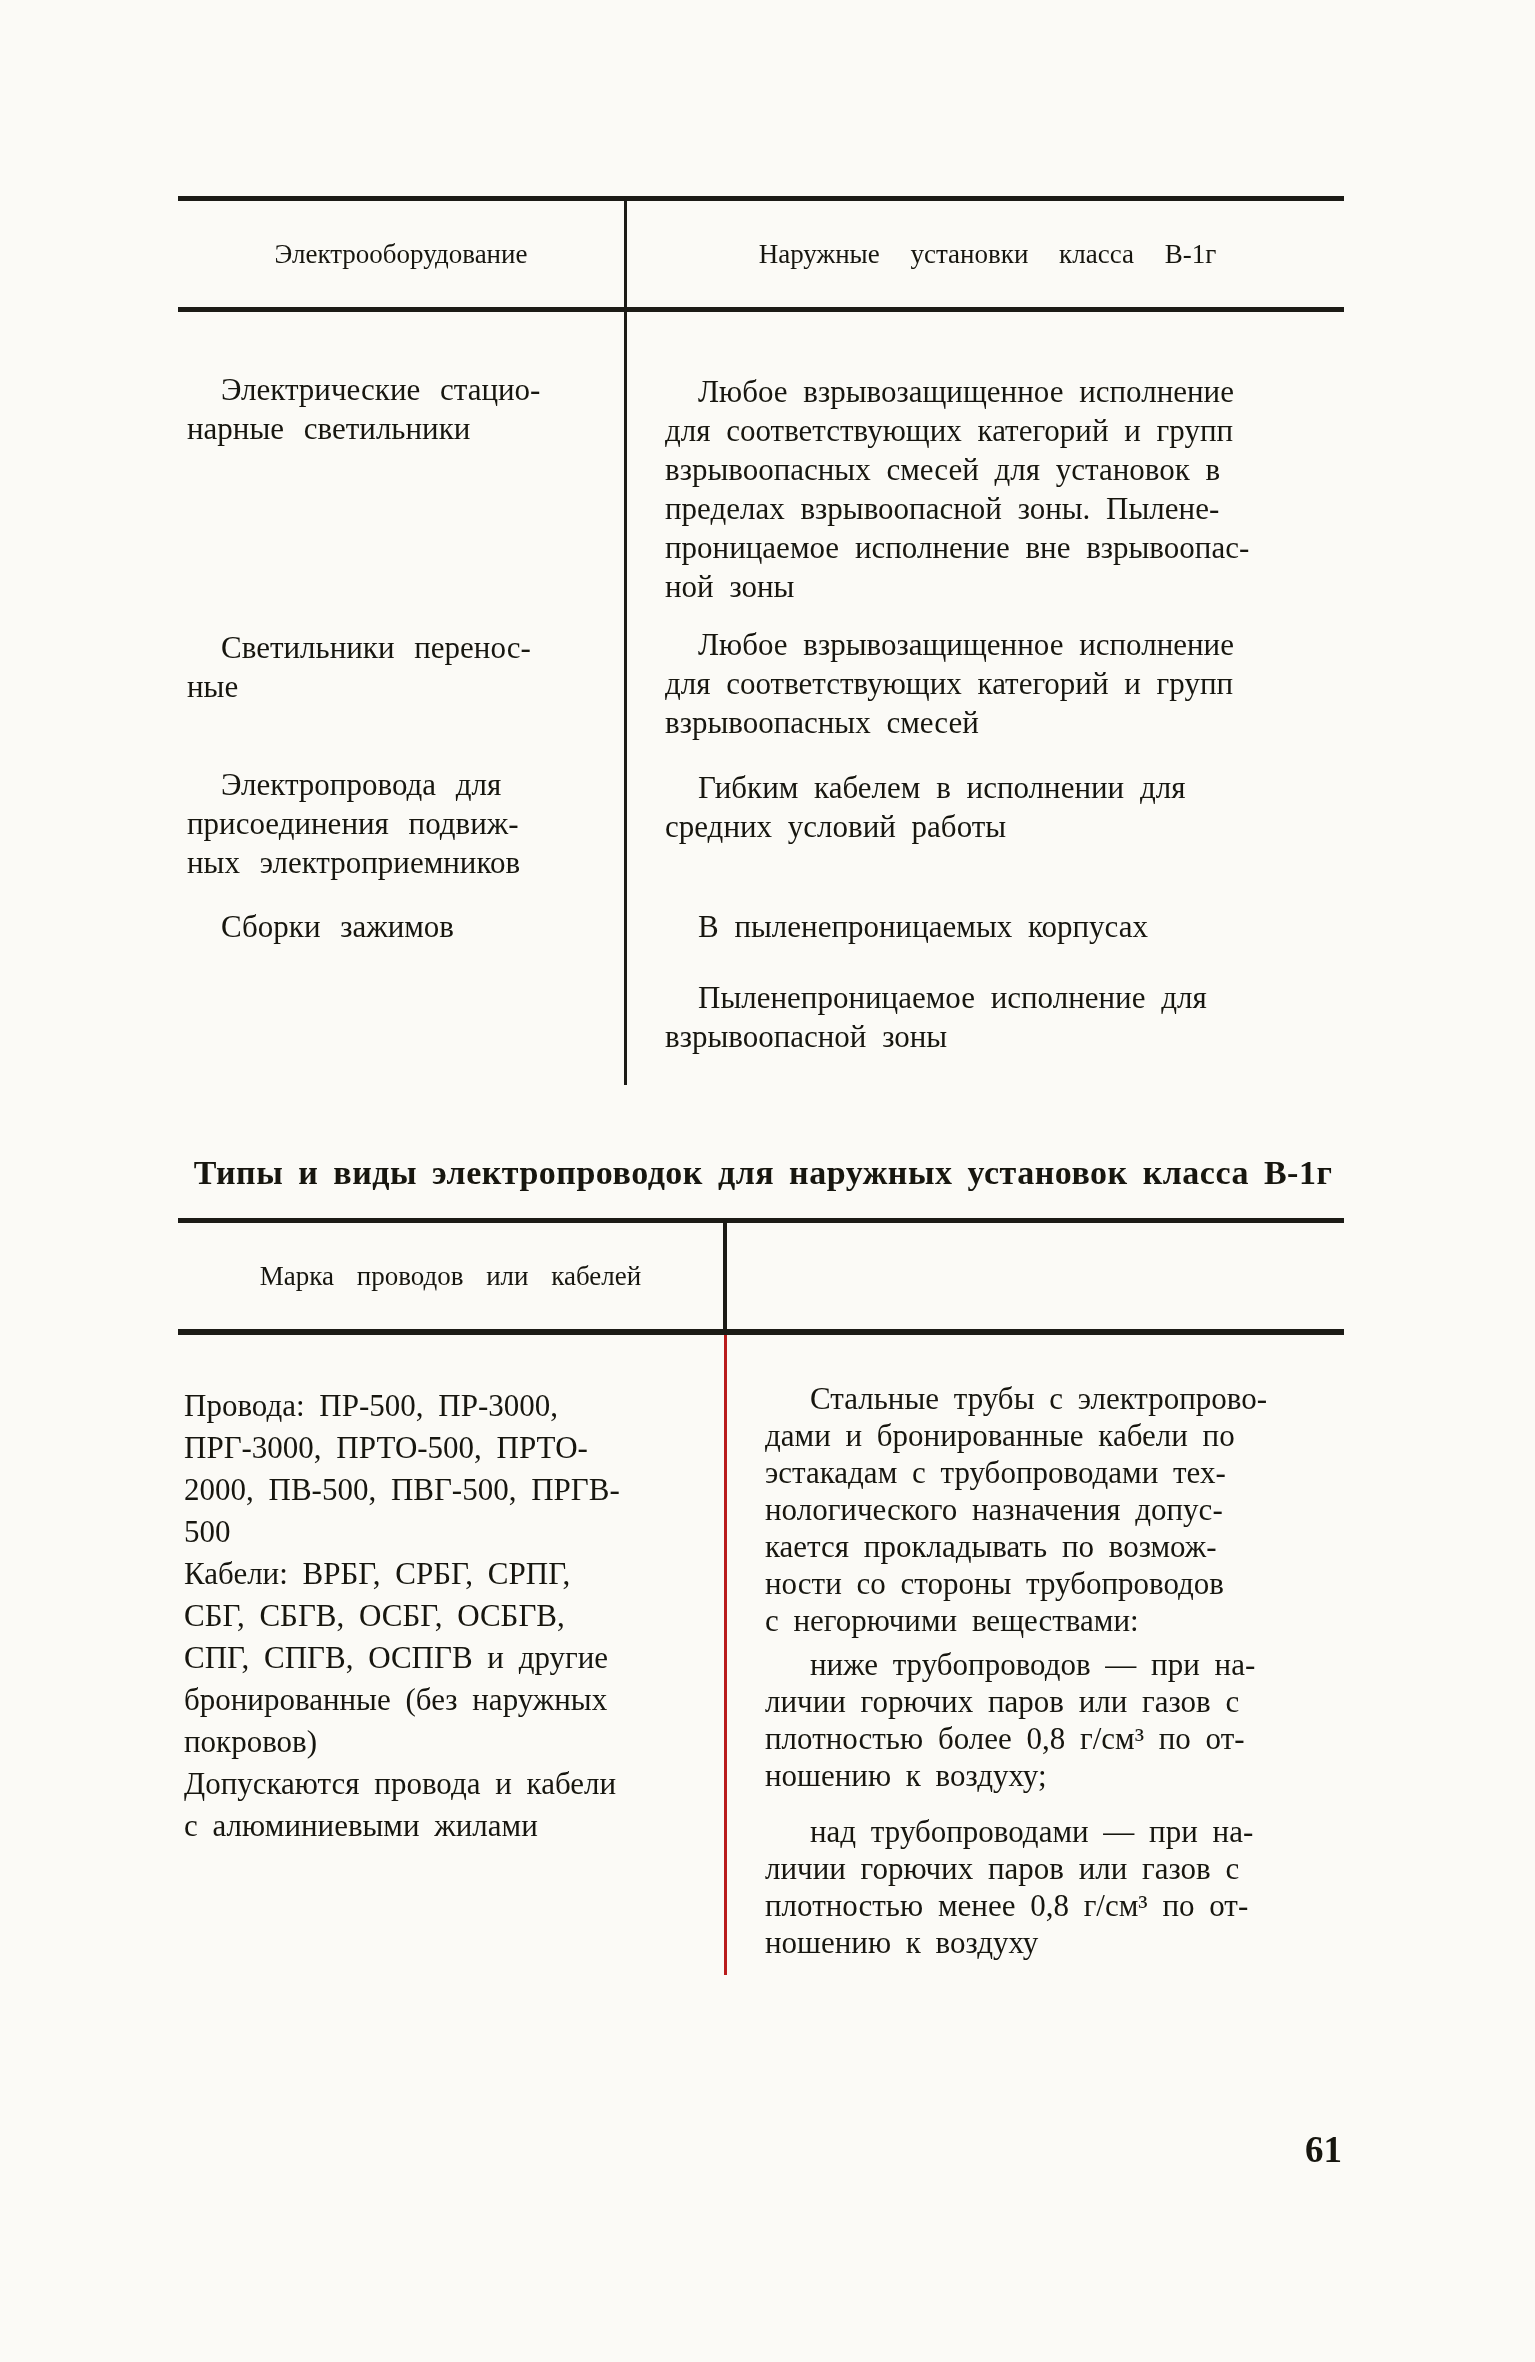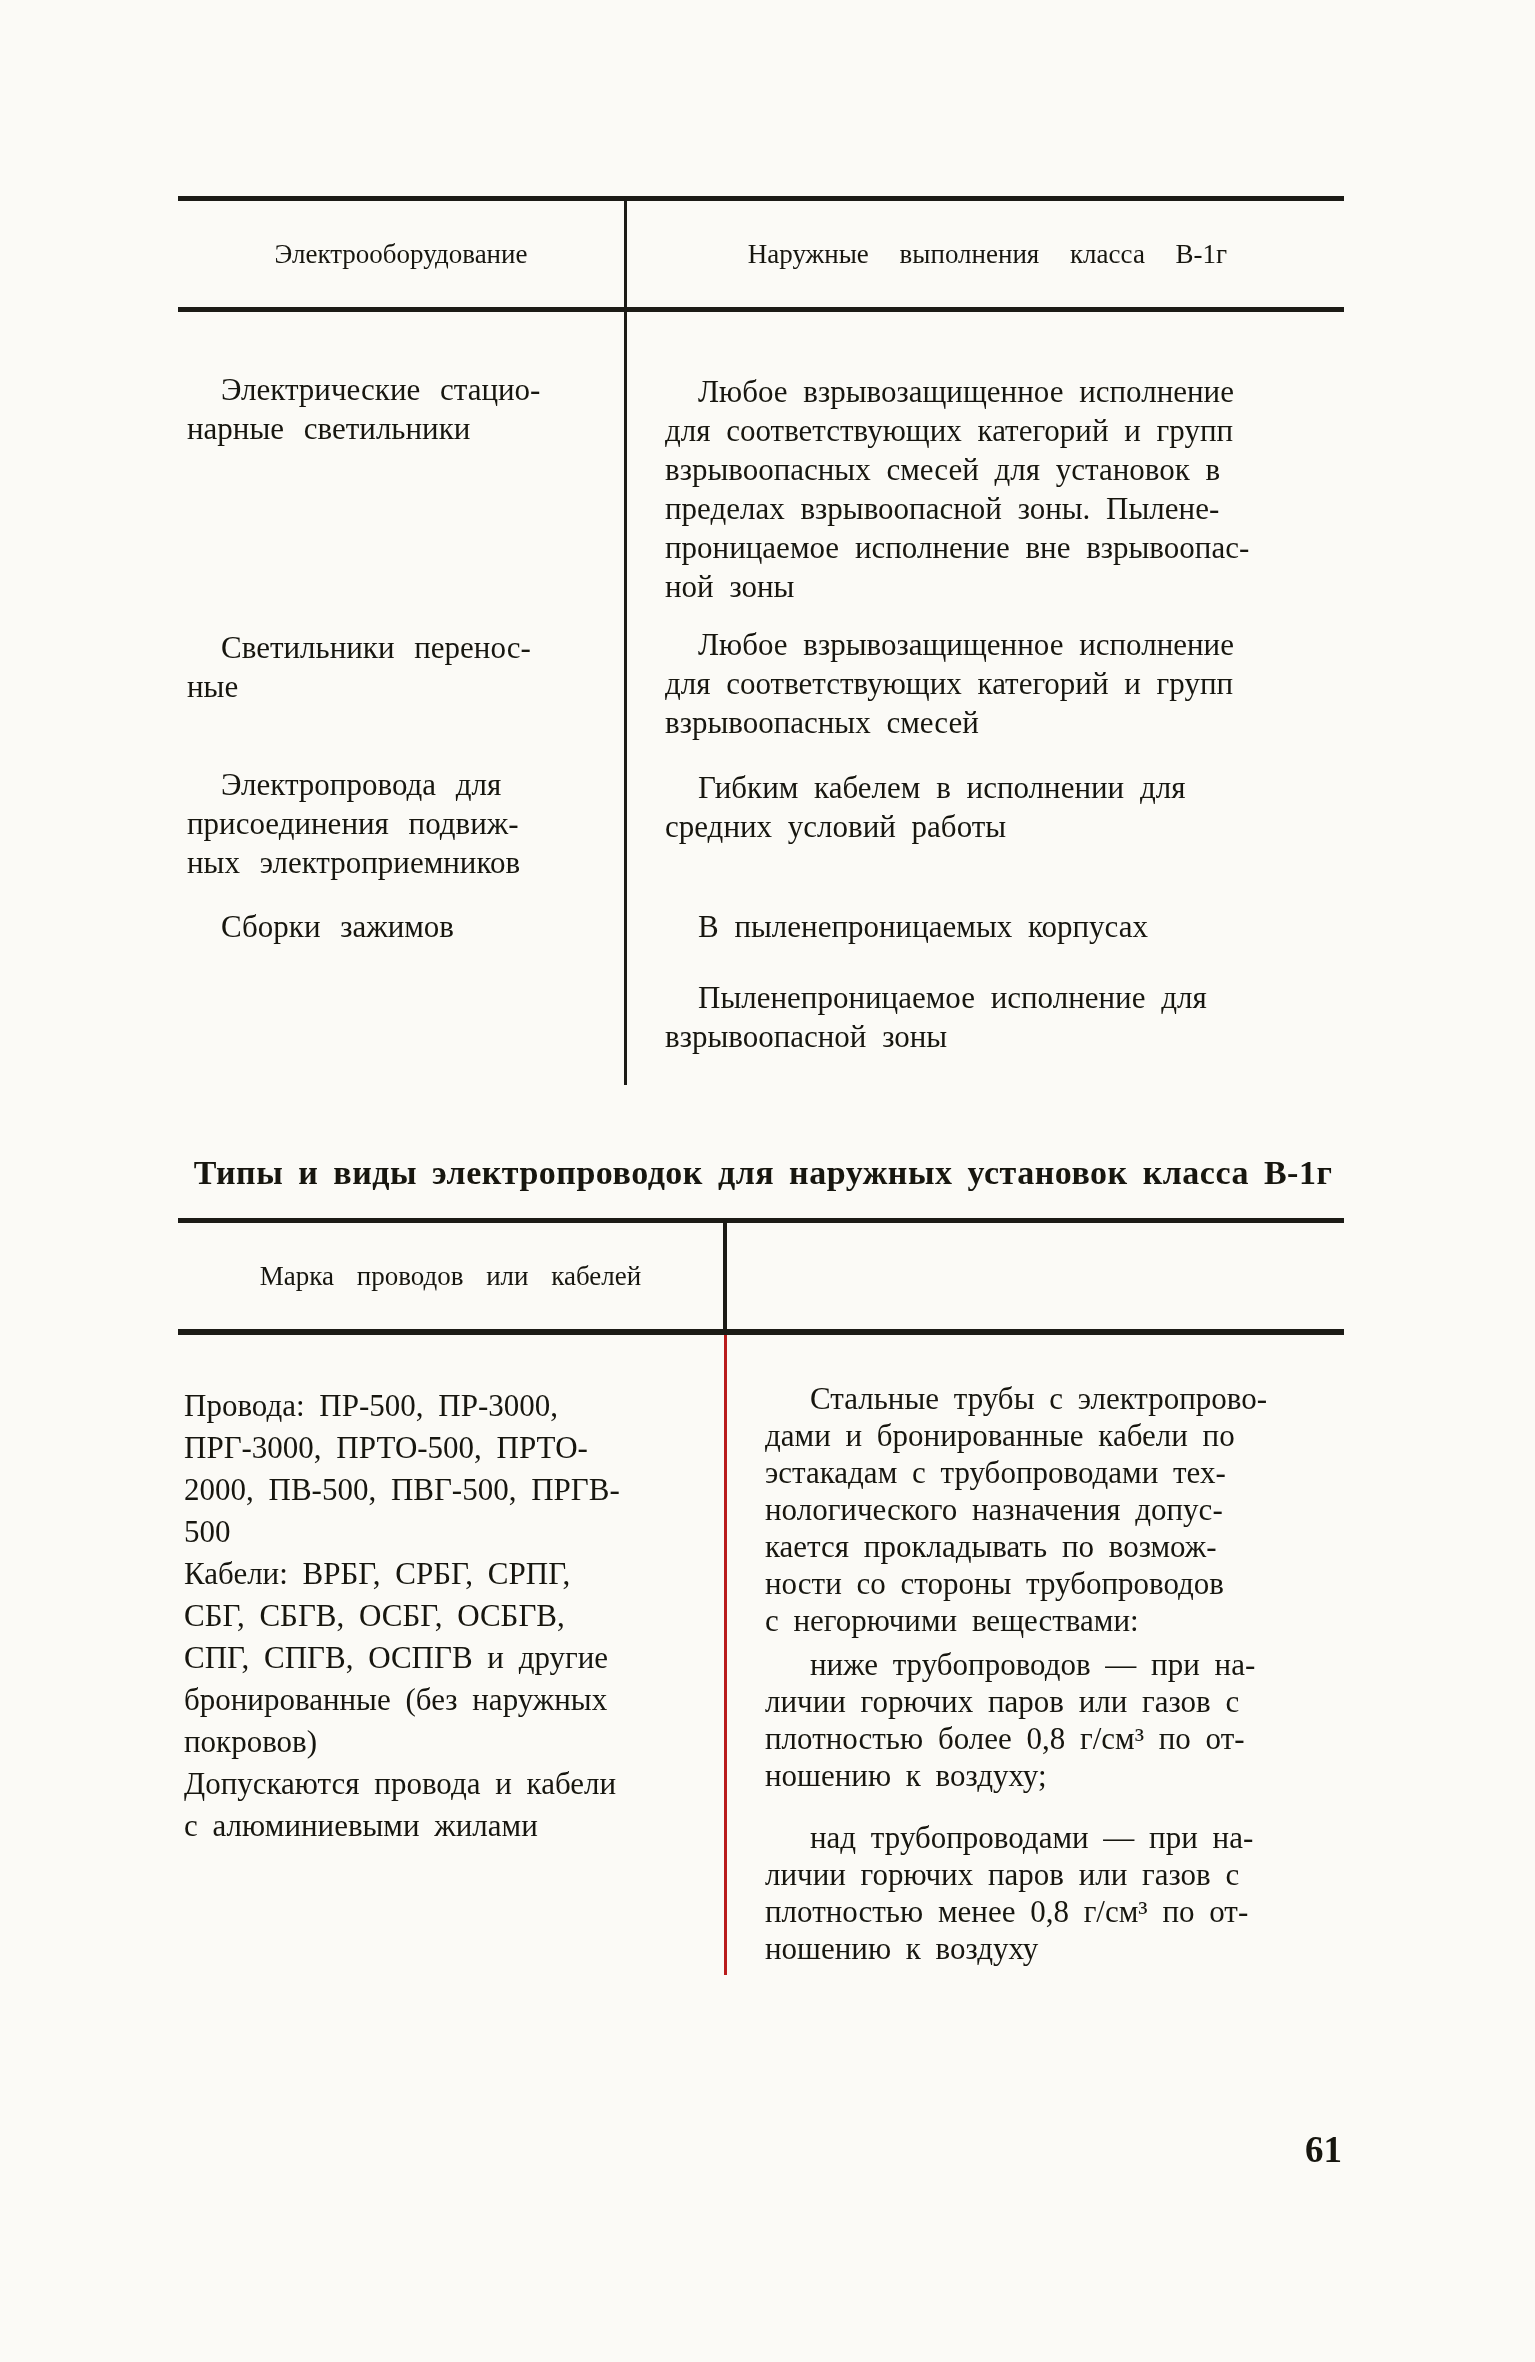--- a/index.html
+++ b/index.html
@@ -80,21 +80,21 @@
   }
 </style>
 </head>
 <body>
 
 <div class="page">
 
   <div class="t1">
     <div class="t1-head">
       <div class="hc1">Электрооборудование</div>
-      <div class="hc2">Наружные выполнения класса В-1г</div>
+      <div class="hc2">Наружные установки класса В-1г</div>
     </div>
     <div class="t1-body">
       <div class="bc1">
         <div class="cell" style="margin-top:58px">Электрические стацио-
 нарные светильники</div>
         <div class="cell" style="margin-top:180px">Светильники перенос-
 ные</div>
         <div class="cell" style="margin-top:59px">Электропровода для
 присоединения подвиж-
 ных электроприемников</div>
@@ -144,21 +144,21 @@
 дами и бронированные кабели по
 эстакадам с трубопроводами тех-
 нологического назначения допус-
 кается прокладывать по возмож-
 ности со стороны трубопроводов
 с негорючими веществами:</div>
         <div class="cell" style="margin-top:7px">ниже трубопроводов — при на-
 личии горючих паров или газов с
 плотностью более 0,8 г/см³ по от-
 ношению к воздуху;</div>
-        <div class="cell" style="margin-top:25px">над трубопроводами — при на-
+        <div class="cell" style="margin-top:19px">над трубопроводами — при на-
 личии горючих паров или газов с
 плотностью менее 0,8 г/см³ по от-
 ношению к воздуху</div>
       </div>
     </div>
   </div>
 
 
   <div class="page-number">61</div>
 

